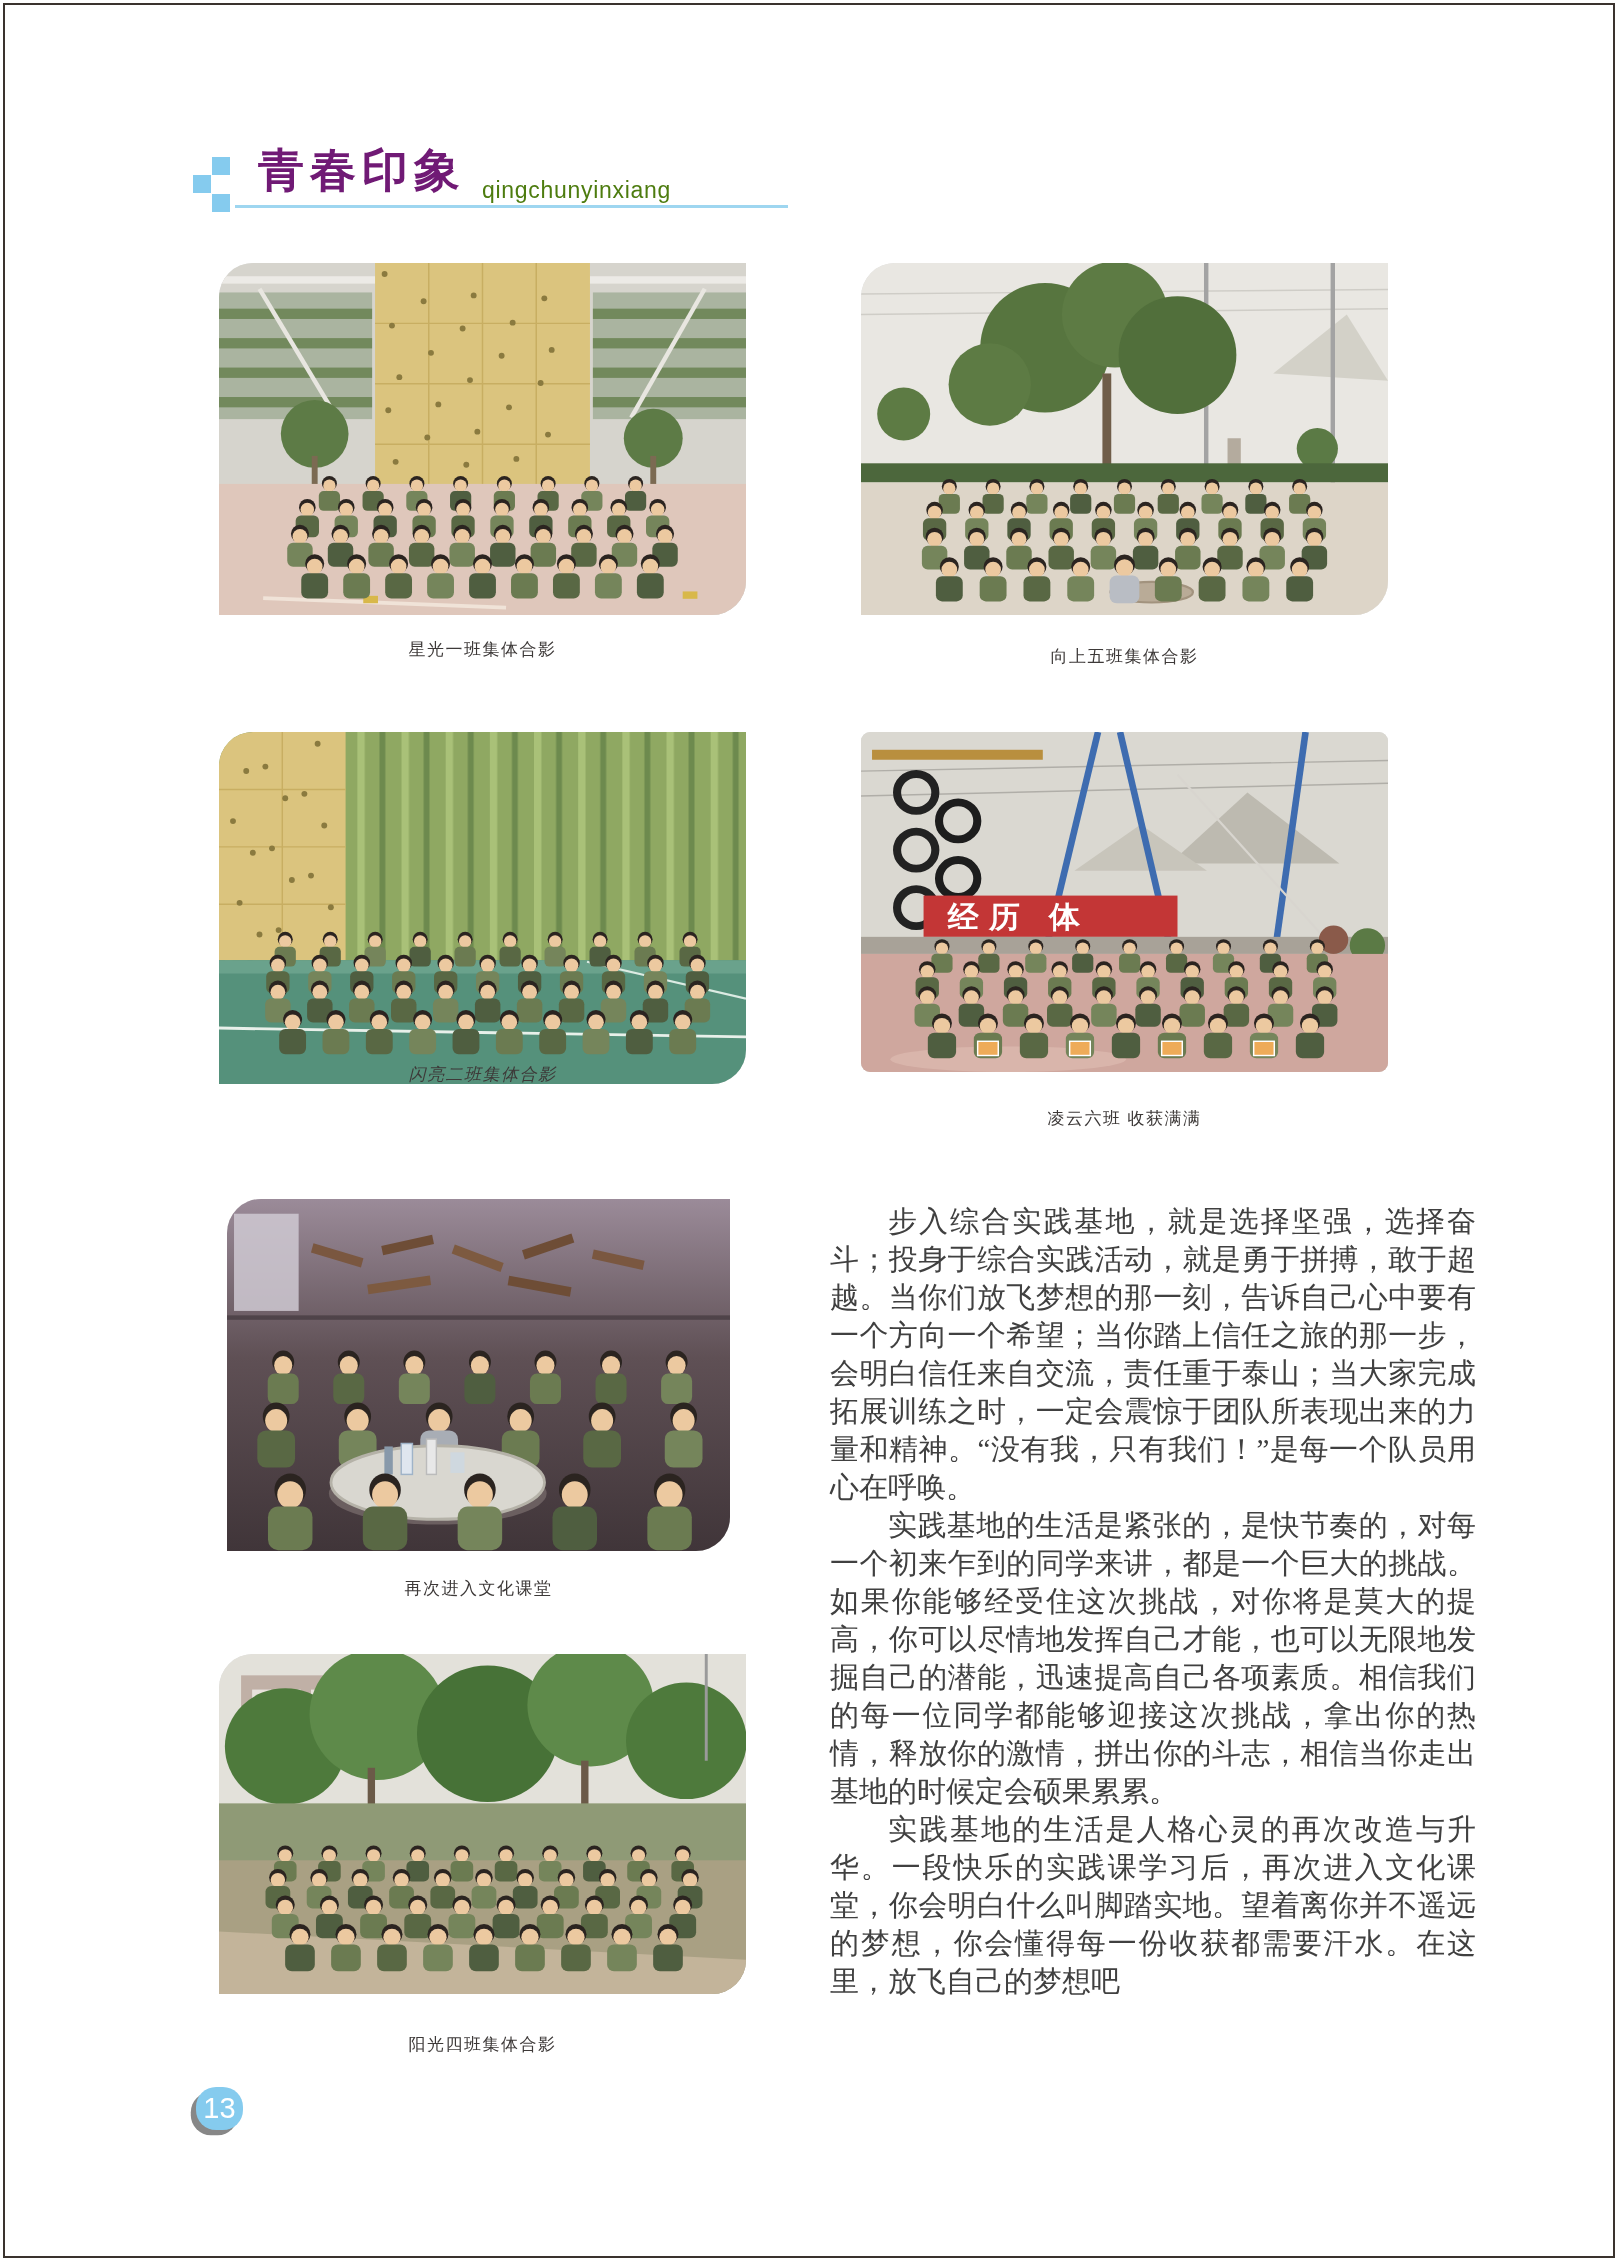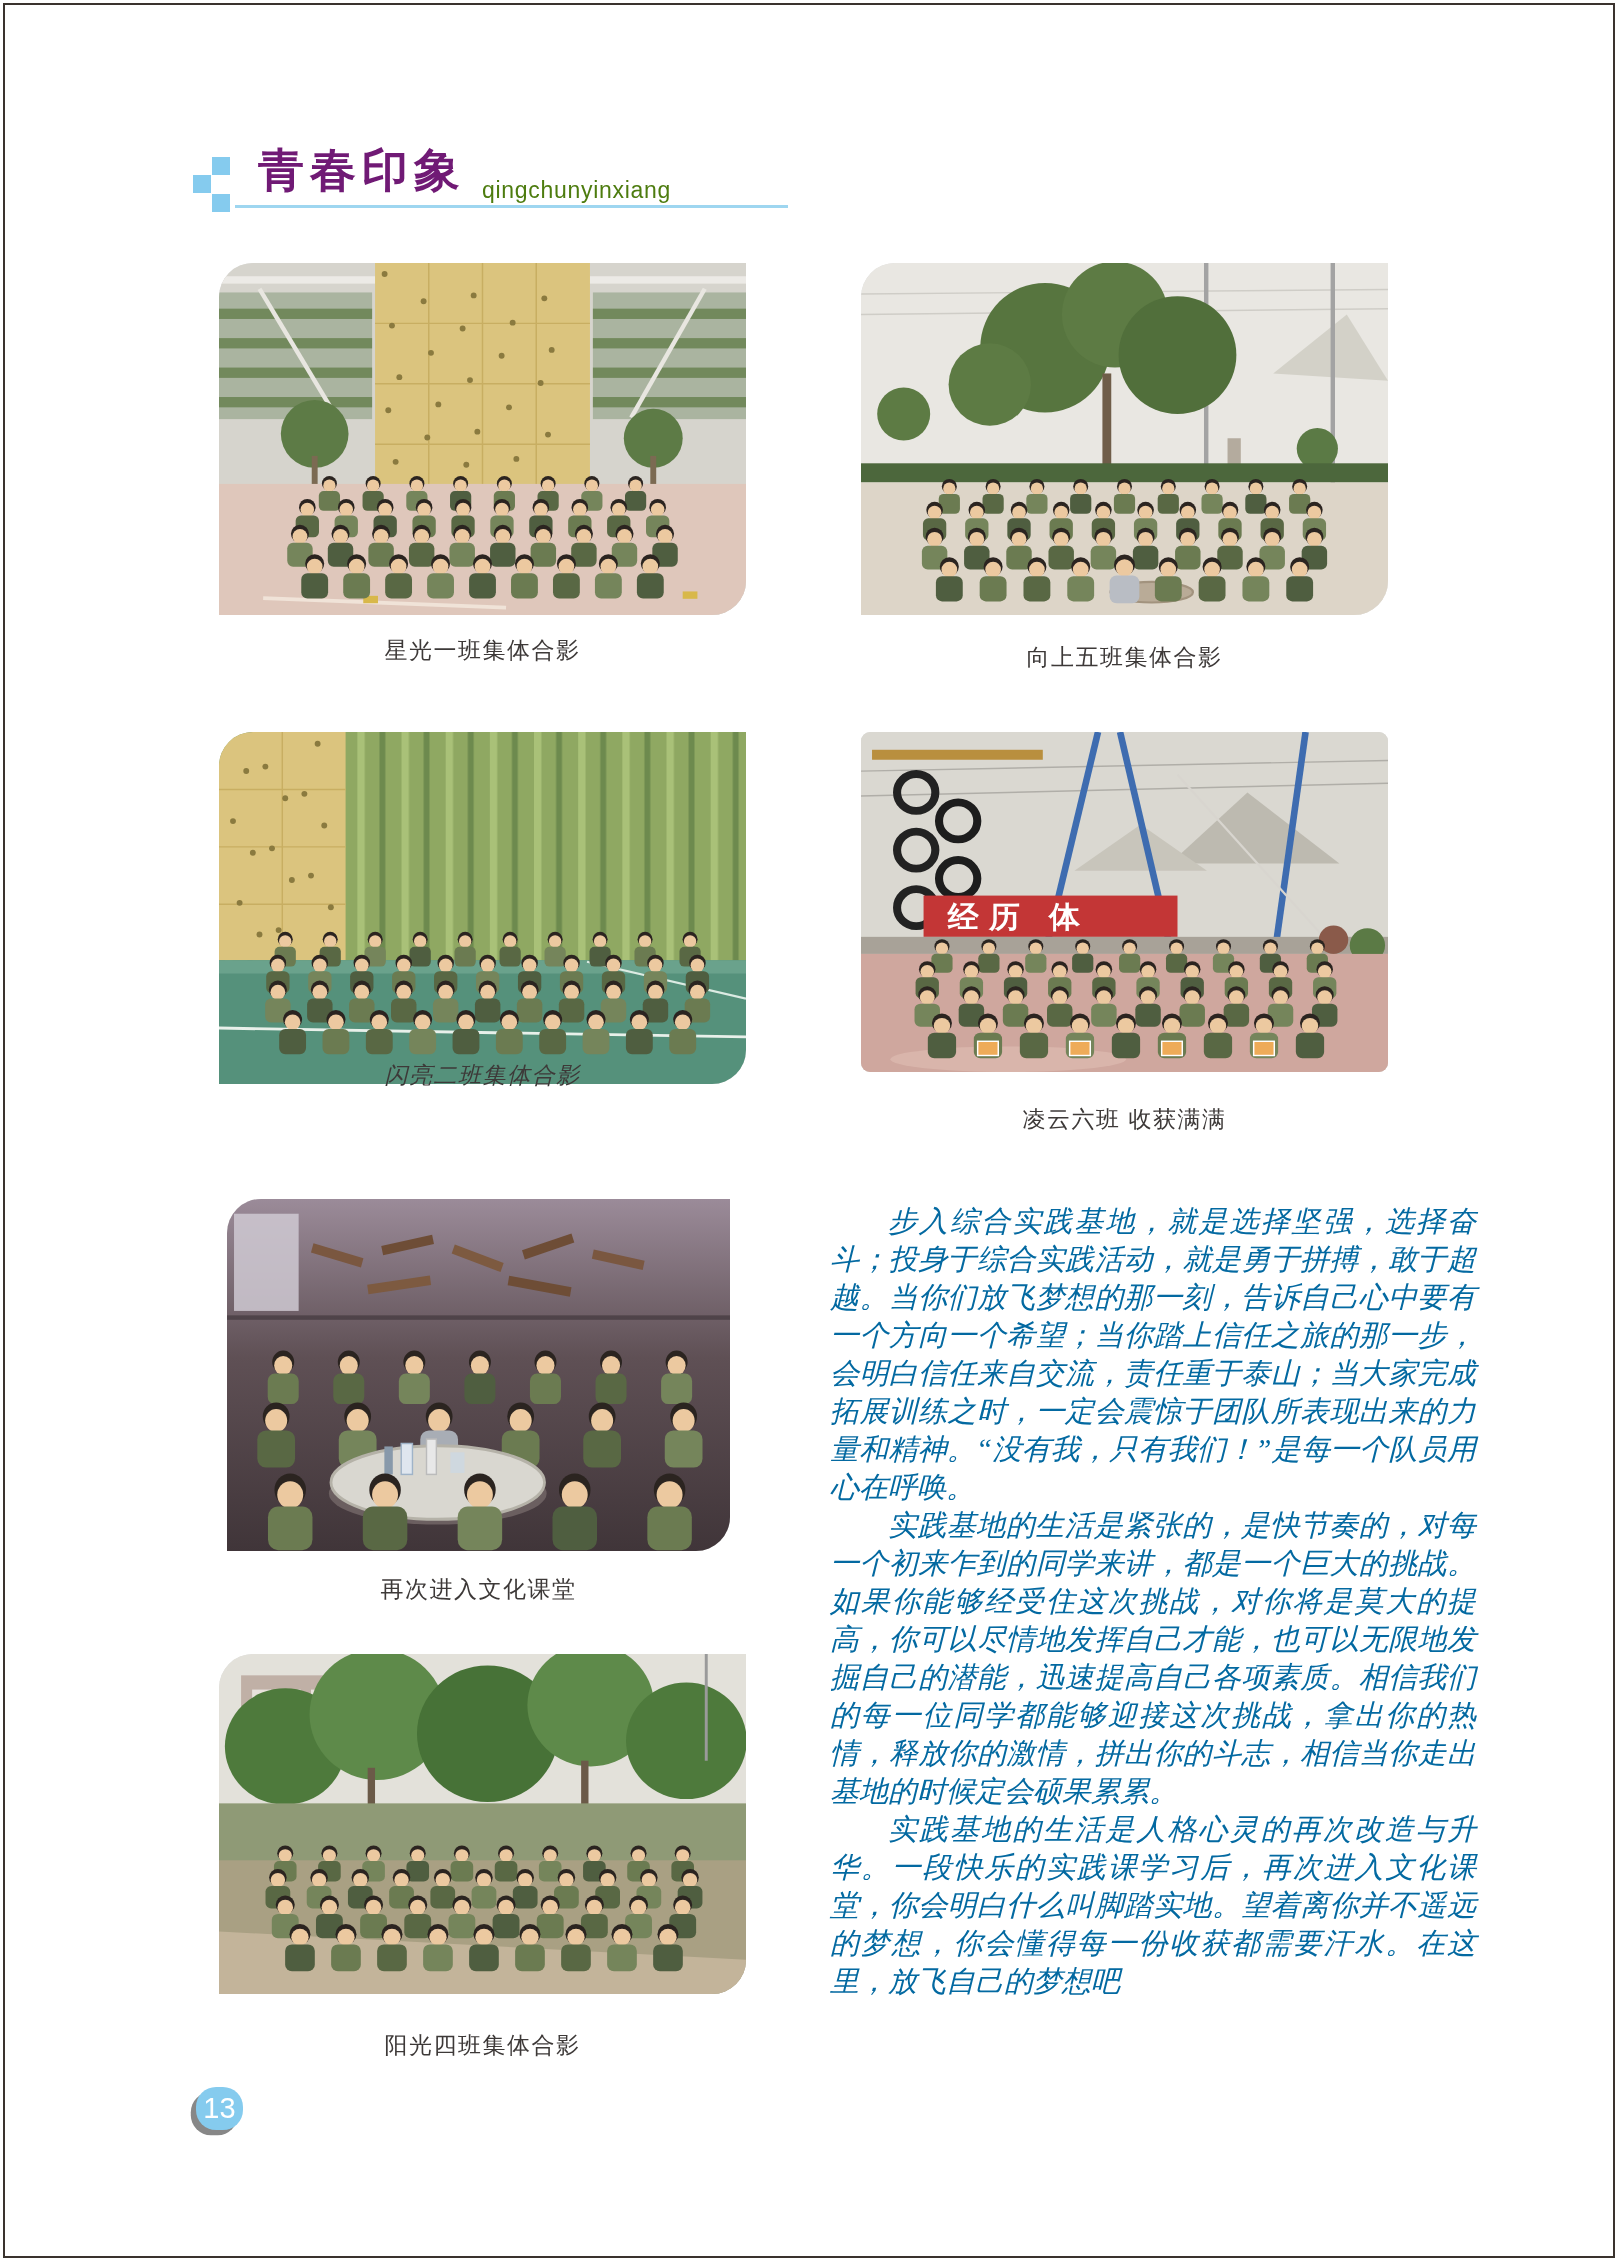--- a/index.html
+++ b/index.html
@@ -43,36 +43,35 @@
   .photo svg{display:block;width:100%;height:100%;}
   .photo1{left:219px;top:263px;width:527px;height:352px;}
   .photo2{left:861px;top:263px;width:527px;height:352px;}
   .photo3{left:219px;top:732px;width:527px;height:352px;}
   .photo4{left:861px;top:732px;width:527px;height:340px;border-radius:9px;}
   .photo5{left:227px;top:1199px;width:503px;height:352px;}
   .photo6{left:219px;top:1654px;width:527px;height:340px;}
   .caption{
     position:absolute;
     text-align:center;
-    font-size:23px;color:#3d3938;
+    font-size:17px;color:#3d3938;
     letter-spacing:1.5px;line-height:26.5px;
   }
   .cap1{left:219px;top:637px;width:527px;}
   .cap2{left:861px;top:637px;width:527px;margin-top:7px;}
   .cap3{left:219px;top:1062px;width:527px;font-style:italic;}
   .cap4{left:861px;top:1106px;width:527px;}
   .cap5{left:227px;top:1576px;width:503px;}
   .cap6{left:219px;top:2032px;width:527px;}
   
   .article{
     position:absolute;left:830px;top:1202px;width:646px;
     font-family:"Liberation Serif", serif;
-    font-size:29px;line-height:38px;color:#0369a1;
+    font-size:29px;line-height:38px;color:#404040;
     text-align:justify;
-    font-style:italic;
   }
   .article p{margin:0;text-indent:2em;}
   
   .pagenum{
     position:absolute;left:196px;top:2087px;width:47px;height:43px;
     background:#85cbee;color:#ffffff;
     font-size:29px;line-height:43px;text-align:center;
     box-shadow:-5.2px 5.2px 0 #878787;
     border-radius:20px;
   }

